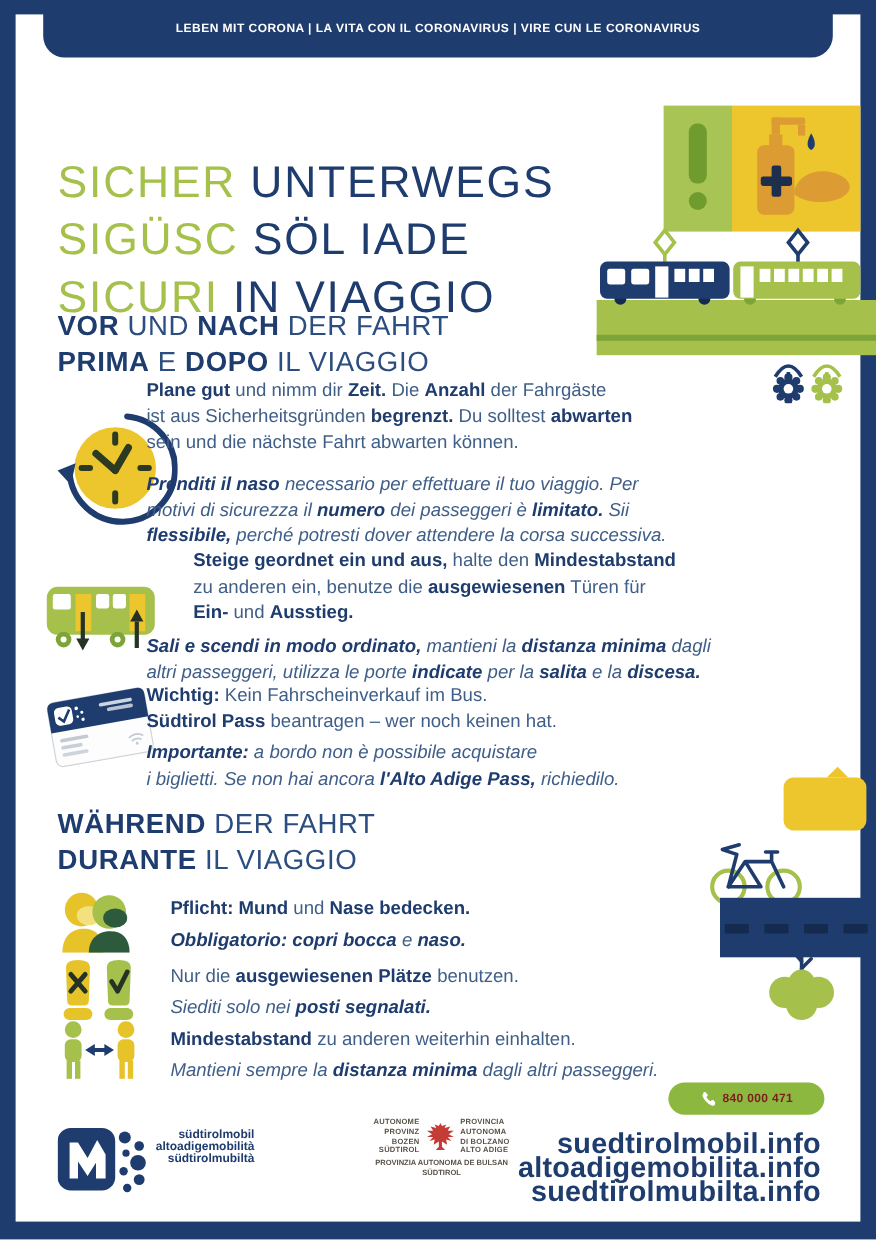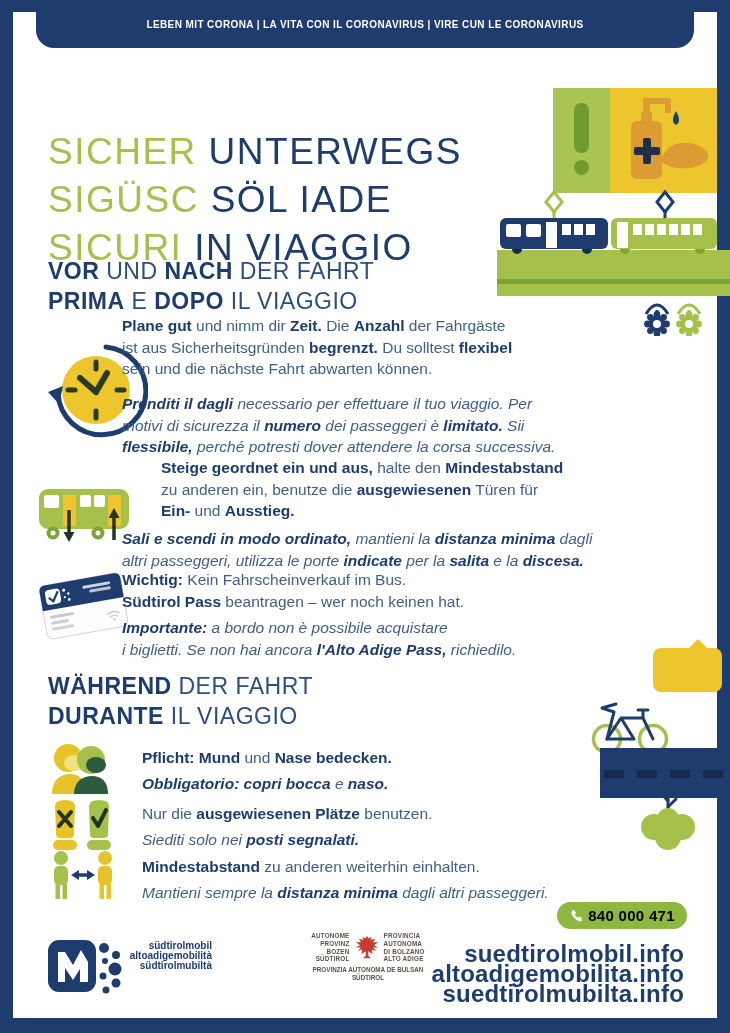--- a/index.html
+++ b/index.html
@@ -29,21 +29,21 @@
   .abs{position:absolute;}
   .hygiene{position:absolute;left:553px;top:88px;width:164px;height:105px;display:flex;}
   .hyg-left{width:57px;height:100%;background:#a7c455;position:relative;}
   .hyg-left .bar{position:absolute;left:21px;top:15px;width:15px;height:50px;border-radius:7px;background:#6f9b2f;}
   .hyg-left .dot{position:absolute;left:21px;top:72px;width:15px;height:15px;border-radius:50%;background:#6f9b2f;}
   .hyg-right{width:107px;height:100%;background:var(--yellow);}
   .ytab{position:absolute;left:653px;top:648px;width:69px;height:44px;background:var(--yellow);border-radius:8px;}
   .ytab:after{content:"";position:absolute;top:-9px;left:36px;border:9px solid transparent;border-bottom:9px solid var(--yellow);border-top:none;}
   .pill{position:absolute;left:557px;top:902px;width:130px;height:27px;border-radius:14px;
     background:var(--pillGreen);display:flex;align-items:center;justify-content:center;gap:6px;
-    color:#000000;font-weight:700;font-size:15px;letter-spacing:.3px;}
+    color:#7f1d1d;font-weight:700;font-size:10px;letter-spacing:.3px;}
   .brand-text{position:absolute;left:124px;top:941px;width:88px;text-align:right;
     color:var(--navy);font-size:10px;line-height:10px;font-weight:700;}
   .province{position:absolute;left:302px;top:932px;width:132px;color:#5a5248;}
   .prov-row{display:flex;align-items:flex-start;justify-content:center;gap:4px;}
   .prov-col{font-size:6.3px;line-height:7.8px;letter-spacing:.2px;font-weight:700;}
   .pr{text-align:right;}.pl{text-align:left;}
   .prov-bottom{margin-top:3px;text-align:center;font-size:6.3px;line-height:7.8px;font-weight:700;}
   .urls{position:absolute;right:46px;top:944px;text-align:right;
     color:var(--navy);font-weight:700;font-size:24px;line-height:20px;letter-spacing:.2px;}
   .card-wrap{position:absolute;left:42px;top:578px;transform:rotate(-10deg);}
@@ -155,22 +155,22 @@
       <line x1="24" y1="54" x2="31" y2="54"></line>
         <line x1="73" y1="54" x2="80" y2="54"></line>
     </g>
     <g stroke="#2c3a22" stroke-width="6" stroke-linecap="round">
       <line x1="52" y1="56" x2="36" y2="42"></line>
         <line x1="52" y1="56" x2="63" y2="37"></line>
     </g>
     <path d="M62 11 A44 44 0 1 1 14 58" fill="none" stroke="#1e3c6e" stroke-width="5" stroke-linecap="round"></path>
     <polygon points="4,56 19,50 15,68" fill="#1e3c6e"></polygon>
   </svg>
-  <div class="para" style="top:315px;"><span class="b">Plane gut</span><span> und nimm dir </span><span class="b">Zeit.</span><span> Die </span><span class="b">Anzahl</span><span> der Fahrgäste</span><br><span>ist aus Sicherheitsgründen </span><span class="b">begrenzt.</span><span> Du solltest </span><span class="b">flexibel</span><br><span>sein und die nächste Fahrt abwarten können.</span></div>
-  <div class="para it" style="top:393px;"><span class="b">Prenditi il dagli</span><span> necessario per effettuare il tuo viaggio. Per</span><br><span>motivi di sicurezza il </span><span class="b">numero</span><span> dei passeggeri è </span><span class="b">limitato.</span><span> Sii</span><br><span class="b">flessibile,</span><span> perché potresti dover attendere la corsa successiva.</span></div>
+  <div class="para" style="top:315px;"><span class="b">Plane gut</span><span> und nimm dir </span><span class="b">Zeit.</span><span> Die </span><span class="b">Anzahl</span><span> der Fahrgäste</span><br><span>ist aus Sicherheitsgründen </span><span class="b">begrenzt.</span><span> Du solltest </span><span class="b">abwarten</span><br><span>sein und die nächste Fahrt abwarten können.</span></div>
+  <div class="para it" style="top:393px;"><span class="b">Prenditi il naso</span><span> necessario per effettuare il tuo viaggio. Per</span><br><span>motivi di sicurezza il </span><span class="b">numero</span><span> dei passeggeri è </span><span class="b">limitato.</span><span> Sii</span><br><span class="b">flessibile,</span><span> perché potresti dover attendere la corsa successiva.</span></div>
 
   <svg class="abs" style="left:38px;top:486px;" width="92" height="58" viewBox="0 0 92 58">
     <rect x="1" y="3" width="90" height="40" rx="9" fill="#a5c14b"></rect>
     <rect x="6" y="9" width="15" height="13" rx="2" fill="#fff"></rect>
     <rect x="25" y="9" width="13" height="31" fill="#edc62d"></rect>
     <rect x="42" y="9" width="11" height="12" rx="2" fill="#fff"></rect>
     <rect x="56" y="9" width="11" height="12" rx="2" fill="#fff"></rect>
     <rect x="70" y="9" width="13" height="31" fill="#edc62d"></rect>
     <circle cx="15" cy="47" r="6.5" fill="#7da439"></circle>
       <circle cx="15" cy="47" r="2.5" fill="#fff"></circle>

